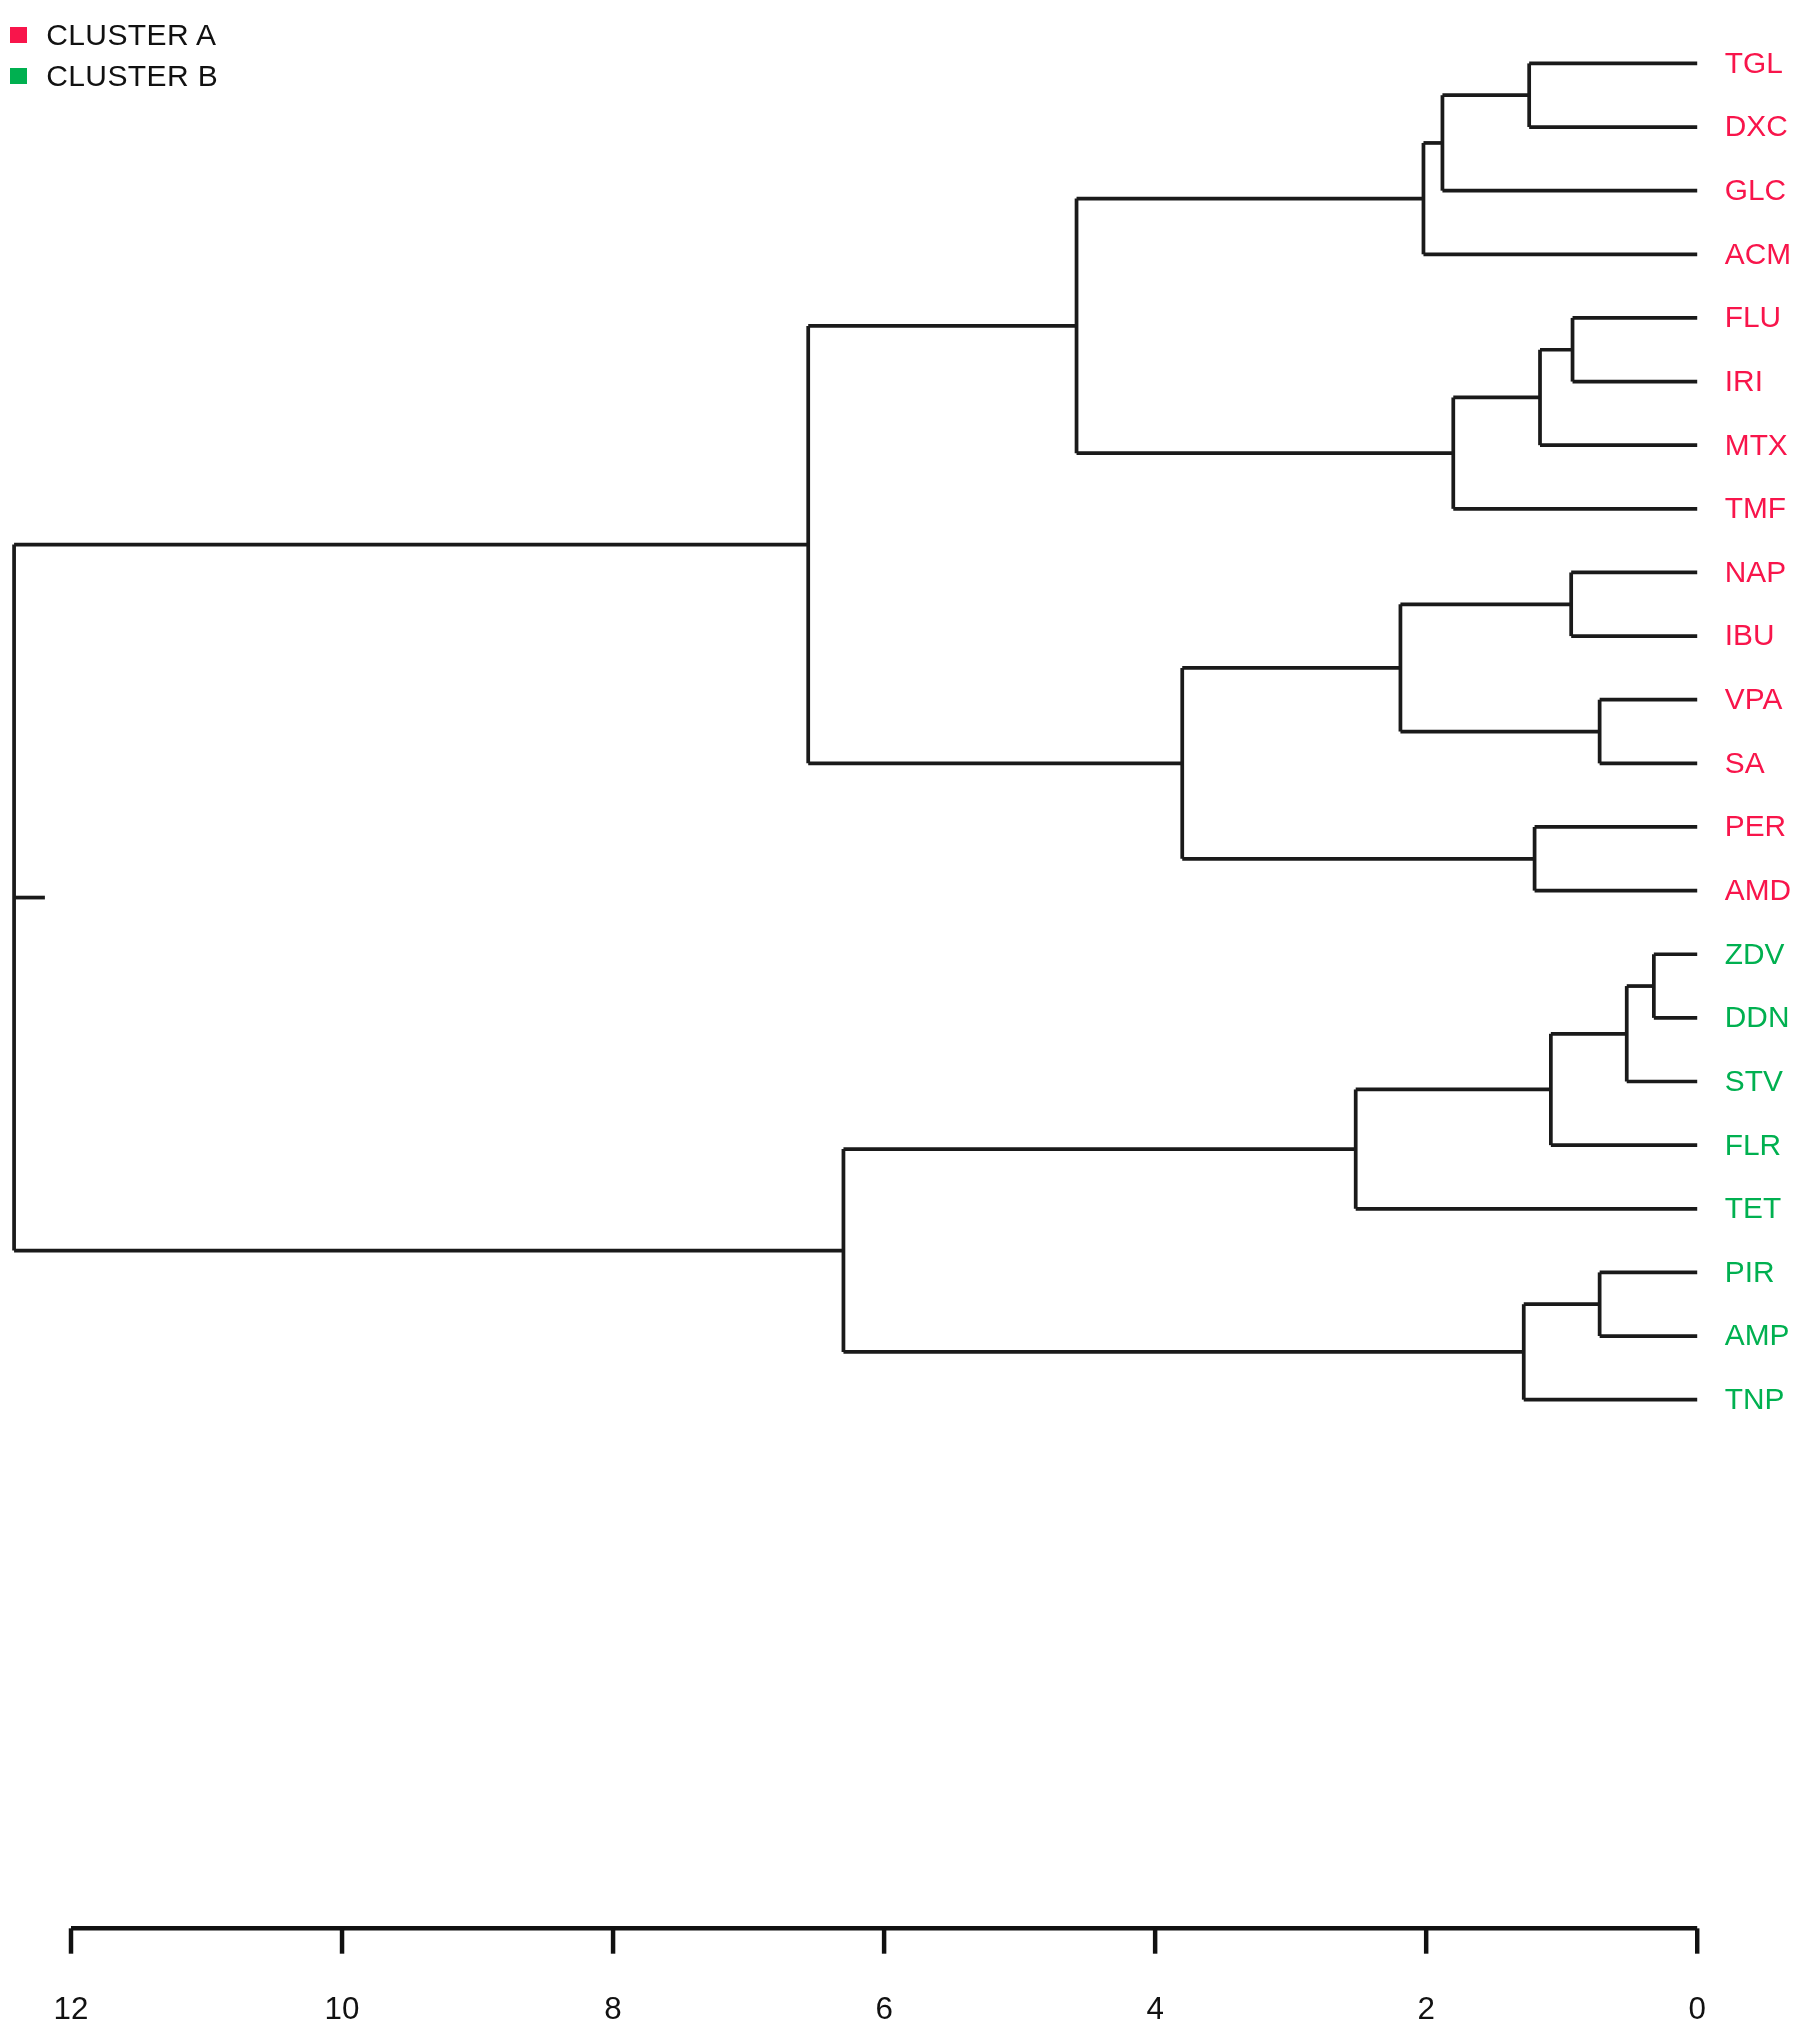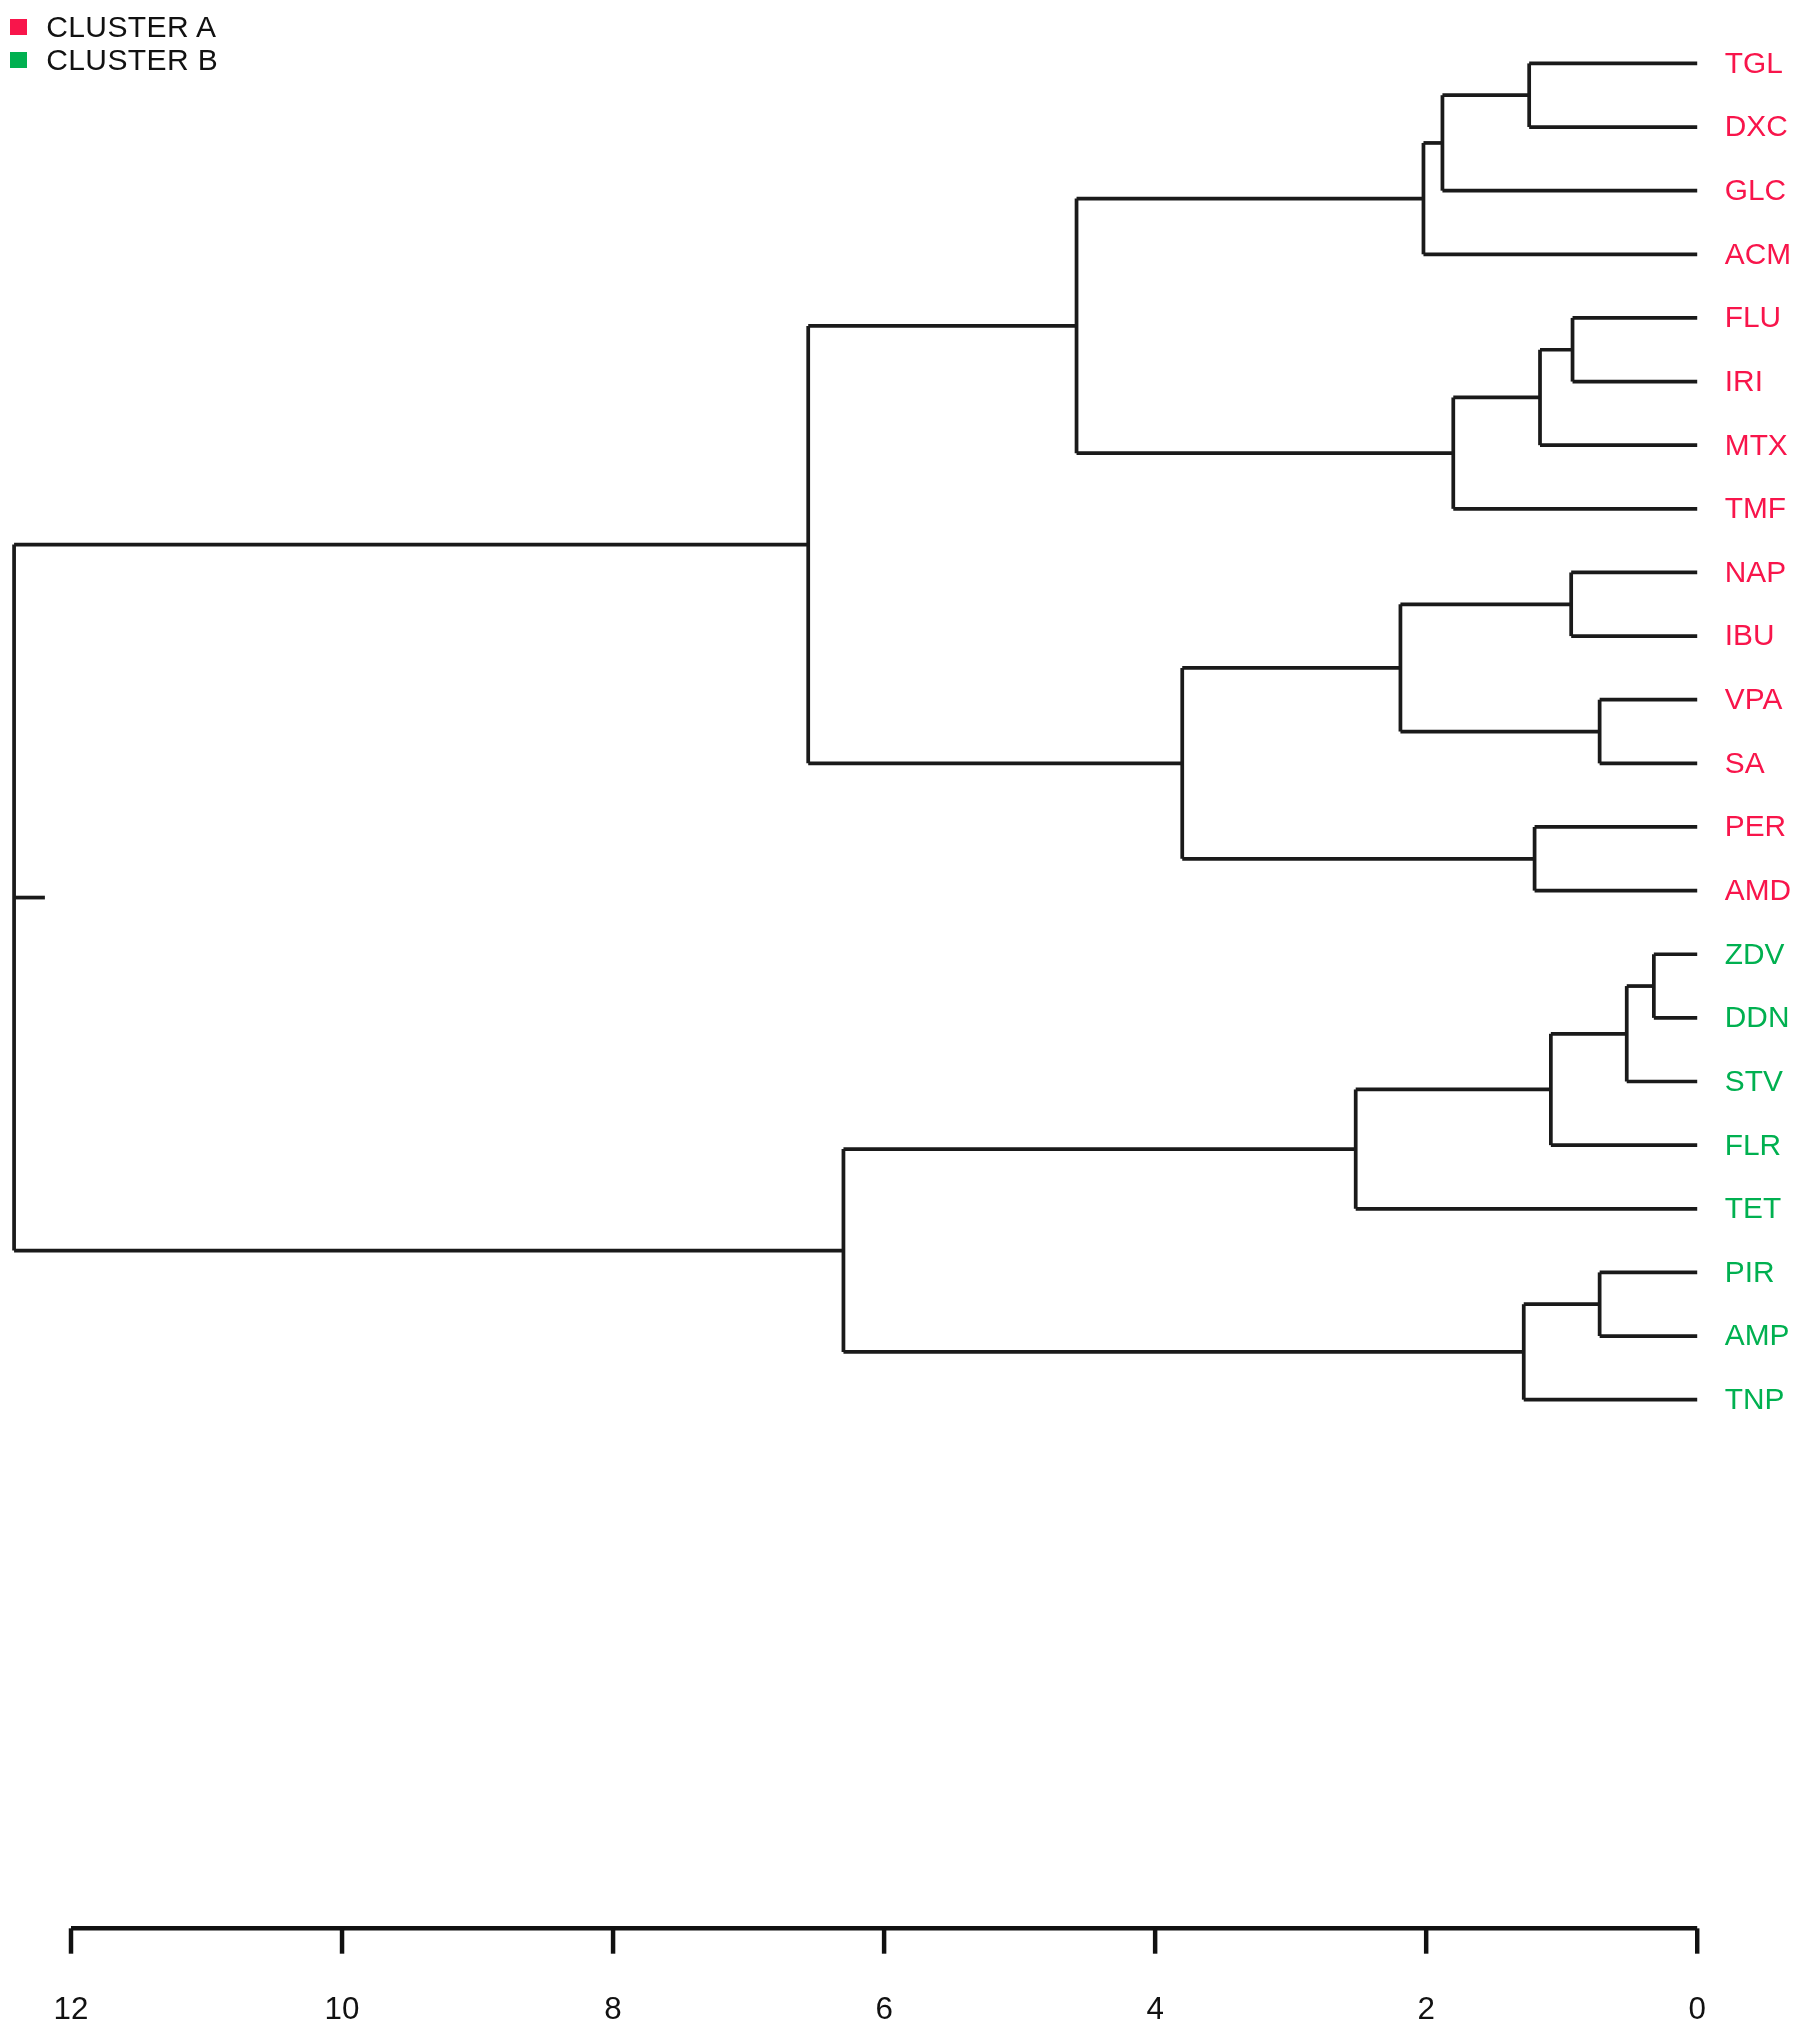--- a/index.html
+++ b/index.html
@@ -23,20 +23,21 @@
   .legend {
     position: absolute;
     left: 10.4px;
     top: 10.4px;
     z-index: 5;
   }
   .legend-row {
     display: flex;
     align-items: center;
     height: 33px;
+    margin-top: 8px;
   }
   .legend-swatch {
     width: 16.4px;
     height: 16.4px;
     margin-right: 19.4px;
     flex: 0 0 auto;
   }
   .legend-label {
     font-size: 30px;
     letter-spacing: 0.4px;

